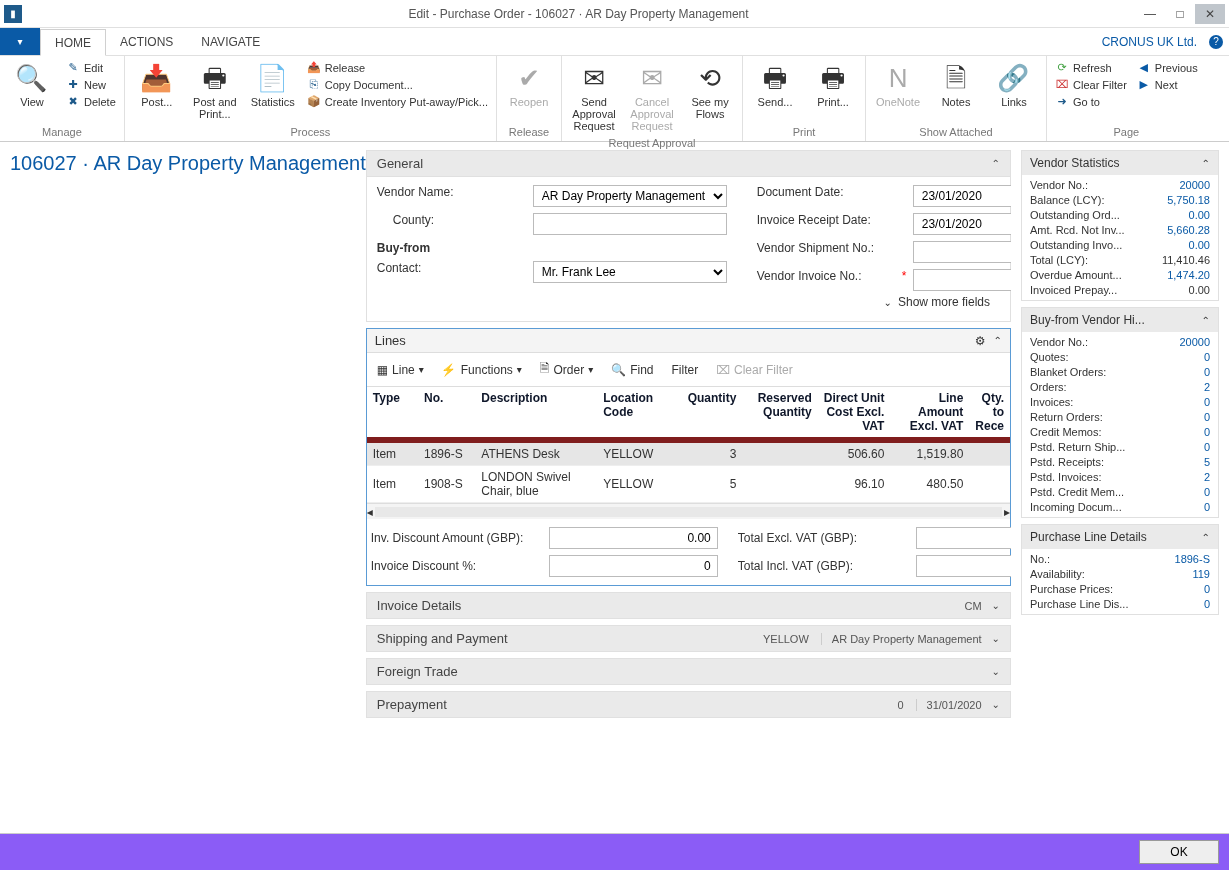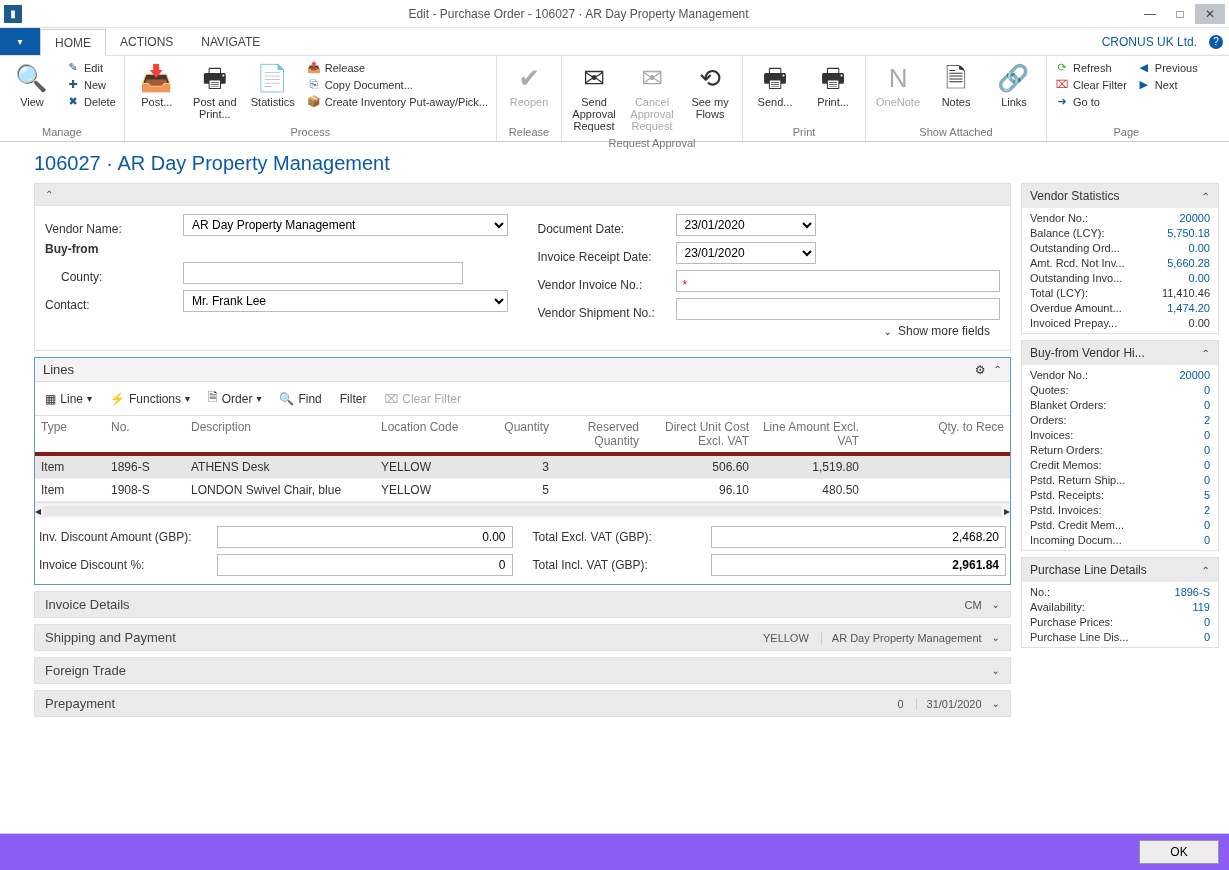--- a/index.html
+++ b/index.html
@@ -18,44 +18,44 @@
 .ribbon { background: #fff; border-bottom: 1px solid #ccc; display: flex; height: 86px; }
 .ribbon-group { border-right: 1px solid #e0e0e0; display: flex; flex-direction: column; padding: 2px 4px; }
 .ribbon-group .items { display: flex; flex: 1; align-items: stretch; gap: 2px; }
 .ribbon-group .label { text-align: center; font-size: 11px; color: #777; padding: 1px 0; }
 .rbtn-lg { display: flex; flex-direction: column; align-items: center; justify-content: flex-start; width: 56px; padding: 4px 2px; gap: 2px; color: #333; font-size: 11px; text-align:center; line-height:1.1;}
 .rbtn-lg .ico { font-size: 26px; height:32px; display:flex; align-items:center;}
 .rbtn-lg.disabled { color: #aaa; }
 .rbtn-sm-col { display: flex; flex-direction: column; gap: 2px; justify-content: flex-start; padding:2px 0;}
 .rbtn-sm { display: flex; align-items: center; gap: 4px; padding: 1px 4px; font-size: 11px; white-space:nowrap;}
 .rbtn-sm .ico { width:14px; text-align:center; color:#1e5a8a;}
-.content { flex: 1; display: flex; flex-direction: column; padding: 8px 10px; overflow:hidden;margin-left:24px;}
+.content { flex: 1; display: flex; padding: 8px 10px; overflow:hidden;}
 .page-title { color: #0a5aa6; font-size: 20px; padding: 2px 0 8px 0; }
 .two-col { display: flex; gap: 10px; flex:1; overflow:hidden;}
 .main { flex: 1; display: flex; flex-direction: column; gap: 6px; overflow-y:auto;}
 .side { width: 198px; display: flex; flex-direction: column; gap: 6px; overflow-y:auto;}
 .fasttab-hdr { background: #eaeaea; padding: 5px 10px; display: flex; align-items: center; font-size: 13px; color: #444; border:1px solid #e0e0e0;}
 .fasttab-hdr .ftitle { flex:1;}
 .fasttab-hdr .summary { color:#555; font-size:11px; display:flex; gap:12px; align-items:center; padding-right:10px;justify-content:center;}
 .fasttab-body { border: 1px solid #e0e0e0; border-top:none; padding: 8px 10px; }
 .form-row { display: flex; gap: 30px; }
 .form-col { flex: 1; display: flex; flex-direction: column; gap: 6px; }
-.field { display: flex; align-items: flex-end; gap: 8px; }
+.field { display: flex; align-items: flex-start; gap: 26px; }
 .field label { width: 130px; font-size: 12px; color: #333; }
 .field input, .field select { flex: 1; border: 1px solid #bbb; height: 22px; padding: 0 4px; font-size: 12px; background:#fff;}
 .field .req { color:red; position:absolute;}
 .show-more { text-align: right; padding: 4px 10px; font-size: 12px; display:flex; justify-content:flex-end; align-items:center; gap:6px;}
 .lines-box { border:1px solid #5a9bd5; }
 .lines-hdr { background:#f4f4f4; padding:4px 8px; display:flex; align-items:center; border-bottom:1px solid #ddd;}
 .lines-hdr .ltitle { flex:1; font-size:13px;}
 .lines-toolbar { display:flex; gap:10px; padding:4px 6px; border-bottom:1px solid #ddd; align-items:center; font-size:12px;}
 .lines-toolbar .tbtn { display:flex; align-items:center; gap:4px; padding:2px 4px;}
 .lines-toolbar .disabled { color:#aaa;}
 table.grid { width:100%; border-collapse:collapse; font-size:12px;}
-table.grid th { text-align:left; font-weight:normal; padding:4px 6px; border-bottom:4px solid #7f1d1d; color:#737373; background:#fff; vertical-align:top;}
+table.grid th { text-align:left; font-weight:bold; padding:4px 6px; border-bottom:6px solid #7f1d1d; color:#0f172a; background:#fff; vertical-align:top;}
 table.grid th.r, table.grid td.r { text-align:right;}
 table.grid td { padding:4px 6px; border-bottom:1px solid #eee;}
 table.grid tr.sel td { background:#e6e6e6;}
 .hscroll { display:flex; align-items:center; border-top:1px solid #ddd; height:16px; background:#f4f4f4;}
 .hscroll .track { flex:1; height:10px; background:#e8e8e8; margin:0 2px;}
 .totals { display:flex; gap:20px; padding:8px 4px;}
 .totals .tcol { flex:1; display:flex; flex-direction:column; gap:6px;}
 .tfield { display:flex; align-items:center; gap:8px;}
 .tfield label { width:170px; font-size:12px;}
 .tfield input { flex:1; border:1px solid #bbb; height:22px; text-align:right; padding:0 6px; font-size:12px;}
@@ -237,58 +237,59 @@
   </div>
 </div>
 
 <div class="content">
   <div class="page-title">106027 · AR Day Property Management</div>
   <div class="two-col">
     <div class="main">
 
       <div>
         <div class="fasttab-hdr">
+          <span class="ftitle">General</span>
           <span class="chev">⌃</span>
         </div>
         <div class="fasttab-body">
           <div class="form-row">
             <div class="form-col">
               <div class="field">
                   <label>Vendor Name:</label>
                   <select><option>AR Day Property Management</option></select>
                 </div>
               <div class="field">
-                  <label style="font-weight:bold">Buy-from</label>
-                </div>
-              <div class="field">
                   <label style="padding-left:16px">County:</label>
                   <input style="max-width: 280px;" value="">
                 </div>
               <div class="field">
+                  <label style="font-weight:bold">Buy-from</label>
+                </div>
+              <div class="field">
                   <label>Contact:</label>
                   <select><option>Mr. Frank Lee</option></select>
                 </div>
             </div>
             <div class="form-col">
               <div class="field">
                   <label>Document Date:</label>
                   <select style="max-width:140px"><option>23/01/2020</option></select>
                 </div>
               <div class="field">
                   <label>Invoice Receipt Date:</label>
                   <select style="max-width:140px"><option>23/01/2020</option></select>
+                </div>
+              <div class="field">
+                  <label>Vendor Shipment No.:</label>
+                  <input value="" style="">
                 </div>
               <div class="field" style="position:relative">
                   <label>Vendor Invoice No.:</label>
                   <input value="" style="">
                   <span class="req" style="left:145px">*</span>
-                </div>
-              <div class="field">
-                  <label>Vendor Shipment No.:</label>
-                  <input value="" style="">
                 </div>
             </div>
           </div>
           <div class="show-more">
               <span class="chev">⌄</span>
               <span>Show more fields</span>
             </div>
         </div>
       </div>
 

